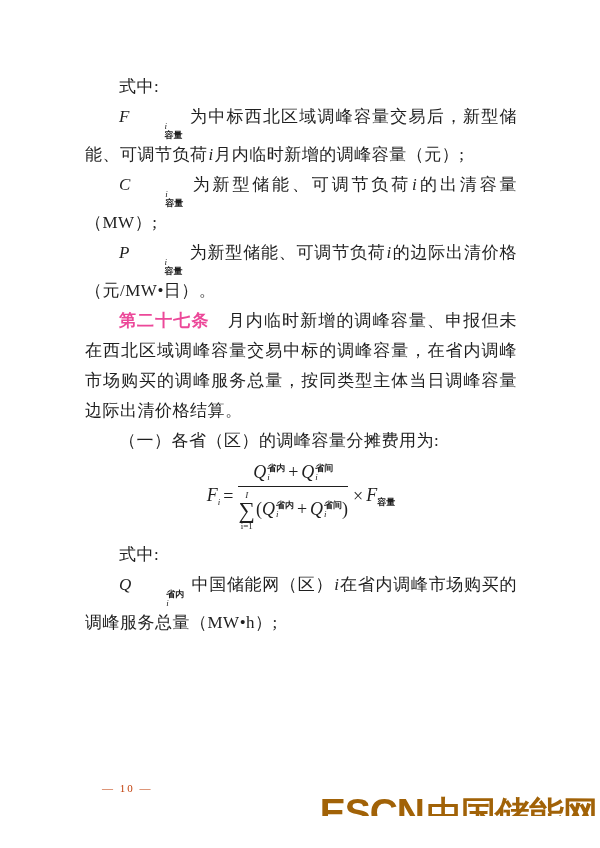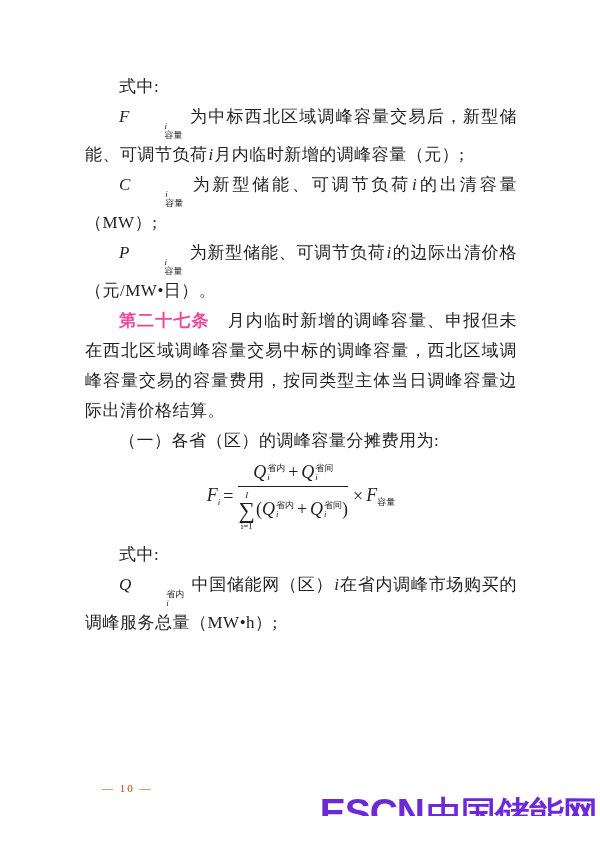--- a/index.html
+++ b/index.html
@@ -15,21 +15,21 @@
     text-align:justify;
   }
   p.para { text-indent:2em; }
   .heading { font-weight:bold; color:#ec4899; }
   .var { font-family:"Liberation Serif","DejaVu Serif",serif; font-style:italic; letter-spacing:0; padding:0 1px; }
   
   .sym { margin-right:7px; letter-spacing:0; white-space:nowrap; }
   .mbase { font-family:"Liberation Serif","DejaVu Serif",serif; font-style:italic; }
   .msub { font-size:9px; vertical-align:-4px; letter-spacing:0; }
   .it { font-style:italic; }
-  .rm { font-style:normal; }
+  .rm { font-style:normal;font-weight:bold; }
   .ss { display:inline-flex; flex-direction:column; align-items:flex-start; vertical-align:-7px; line-height:1; margin-left:1px; }
   .ss span { font-size:9px; line-height:9px; letter-spacing:0; }
   
   .formula {
     display:flex; justify-content:center; align-items:center;
     margin:7px 0 9px; font-size:18px; line-height:1.1; text-indent:0;
     letter-spacing:0;
   }
   .mop { margin:0 3px; font-style:normal; }
   .frac { display:inline-flex; flex-direction:column; align-items:center; margin:0 2px; }
@@ -41,21 +41,21 @@
   .sum .sum-sym { font-size:23px; line-height:21px; font-style:normal; }
   .sum .sum-lo { font-size:9px; line-height:10px; }
   .paren { font-style:normal; }
   
   .page-number {
     position:absolute; left:102px; top:782px;
     font-size:11px; letter-spacing:2px; color:#c2410c; white-space:nowrap;
   }
   .logo {
     position:absolute; right:3px; top:793px;
-    color:#6d28d9; white-space:nowrap; line-height:1;
+    color:#a16207; white-space:nowrap; line-height:1;
     font-family:"Liberation Sans","DejaVu Sans",sans-serif;
   }
   .logo-en { font-weight:900; font-size:39px; letter-spacing:-1px; }
   .logo-zh { font-weight:900; font-size:35px; margin-left:3px; letter-spacing:-1px; }
 </style>
 </head>
 <body>
 
 <div class="page">
   <div class="content">
@@ -77,21 +77,21 @@
     </p>
 
     <p class="para">
       <span class="sym"><span class="mbase">P</span><span class="ss">
             <span class="it">i</span>
             <span class="rm">容量</span>
           </span></span><span>为新型储能、可调节负荷</span><i class="var">i</i><span>的边际出清价格（元/MW•日）。</span>
     </p>
 
     <p class="para">
-      <span class="heading">第二十七条</span>　<span>月内临时新增的调峰容量、申报但未在西北区域调峰容量交易中标的调峰容量，西北区域调峰容量交易的容量费用，按同类型主体当日调峰容量边际出清价格结算。</span>
+      <span class="heading">第二十七条</span>　<span>月内临时新增的调峰容量、申报但未在西北区域调峰容量交易中标的调峰容量，在省内调峰市场购买的调峰服务总量，按同类型主体当日调峰容量边际出清价格结算。</span>
     </p>
 
 
     <p class="para"><span>（一）各省（区）的调峰容量分摊费用为:</span></p>
 
     <div class="formula">
       <span><span class="mbase">F</span><span class="msub it">i</span></span>
       <span class="mop">=</span>
       <span class="frac">
         <span class="num">

